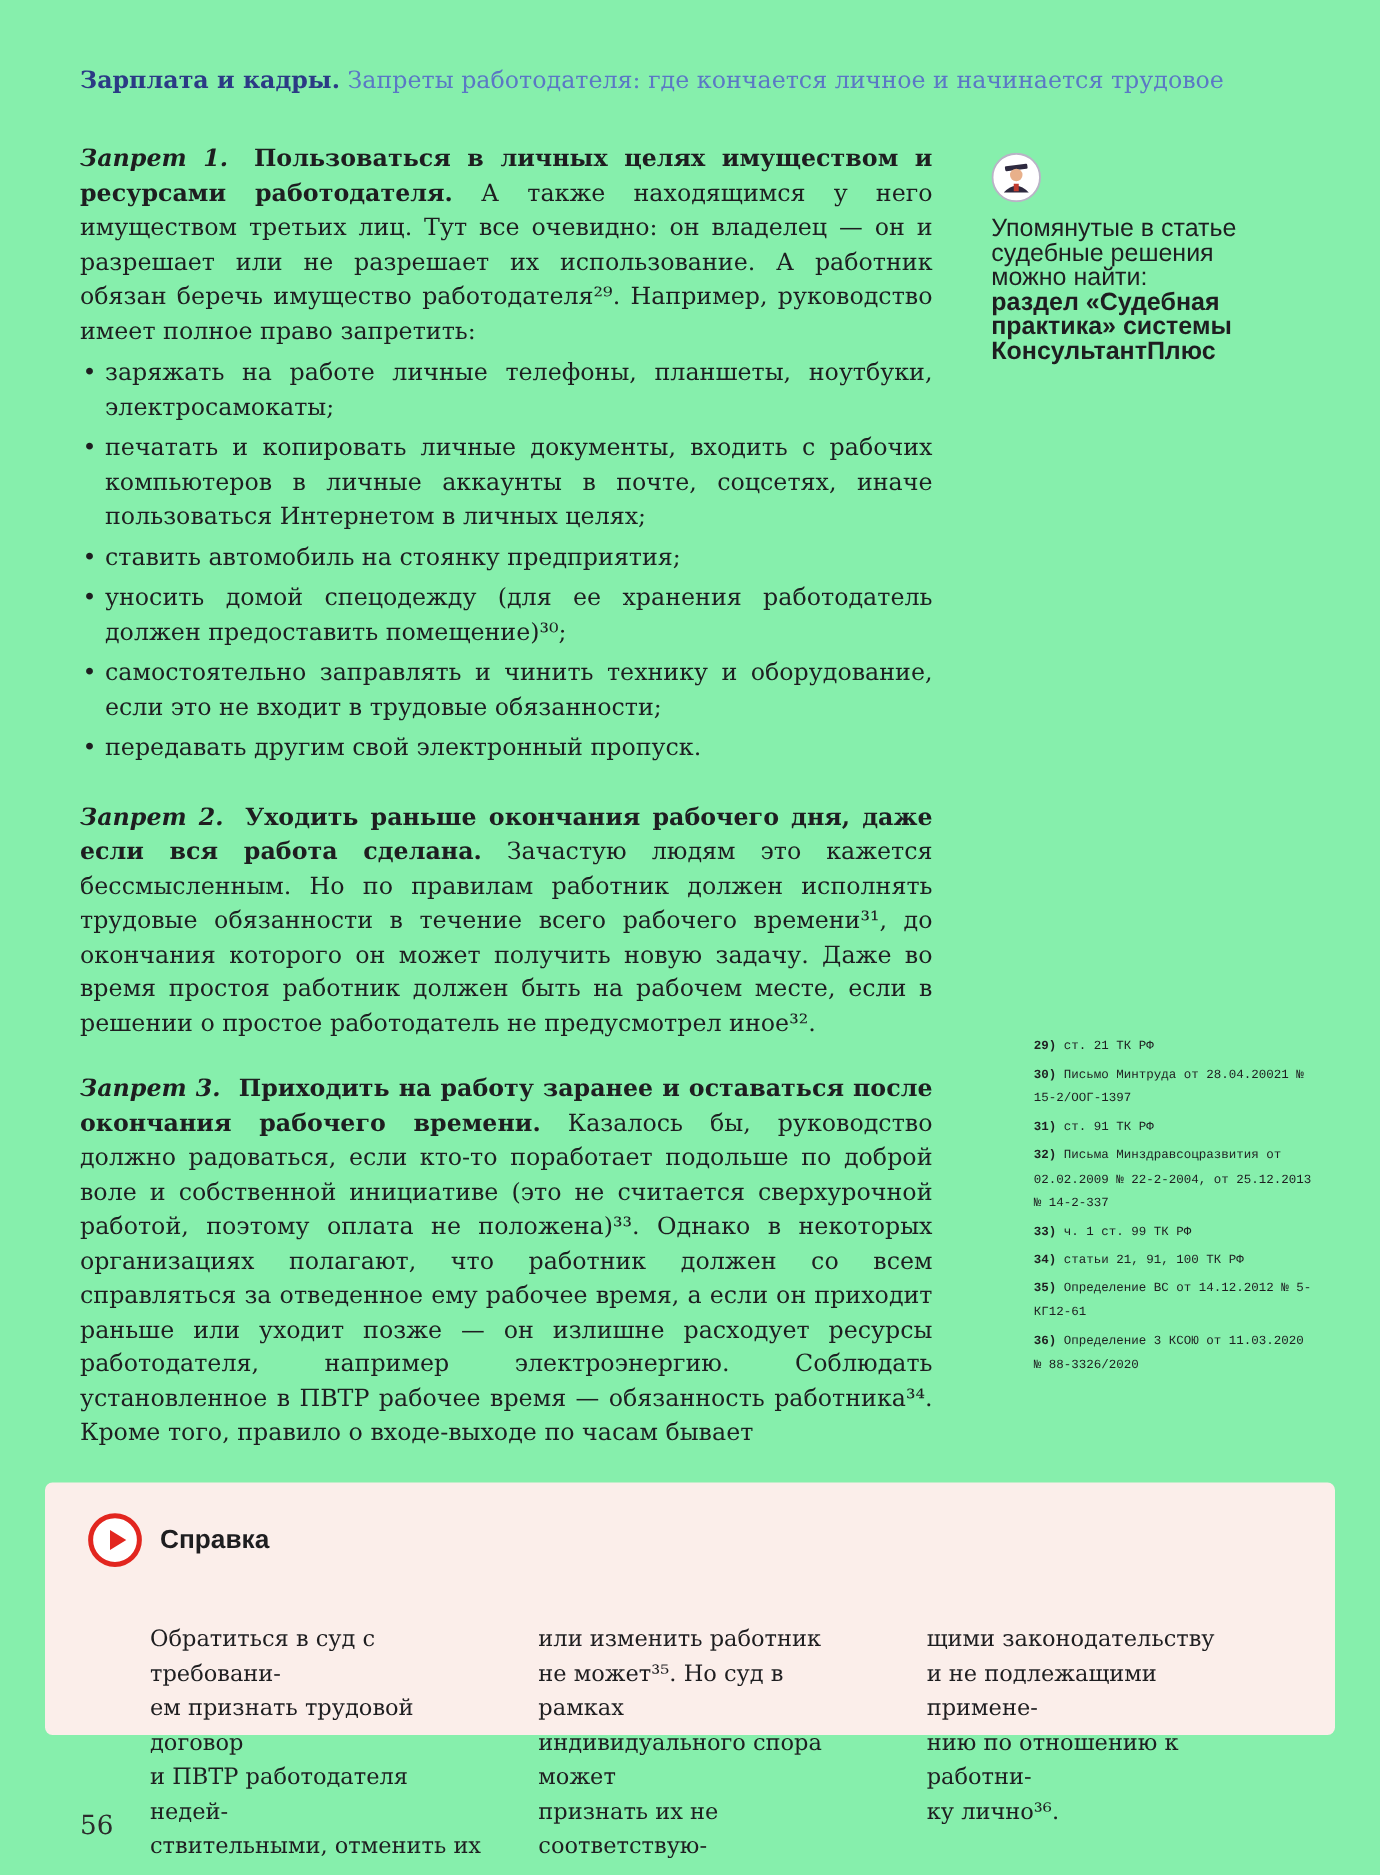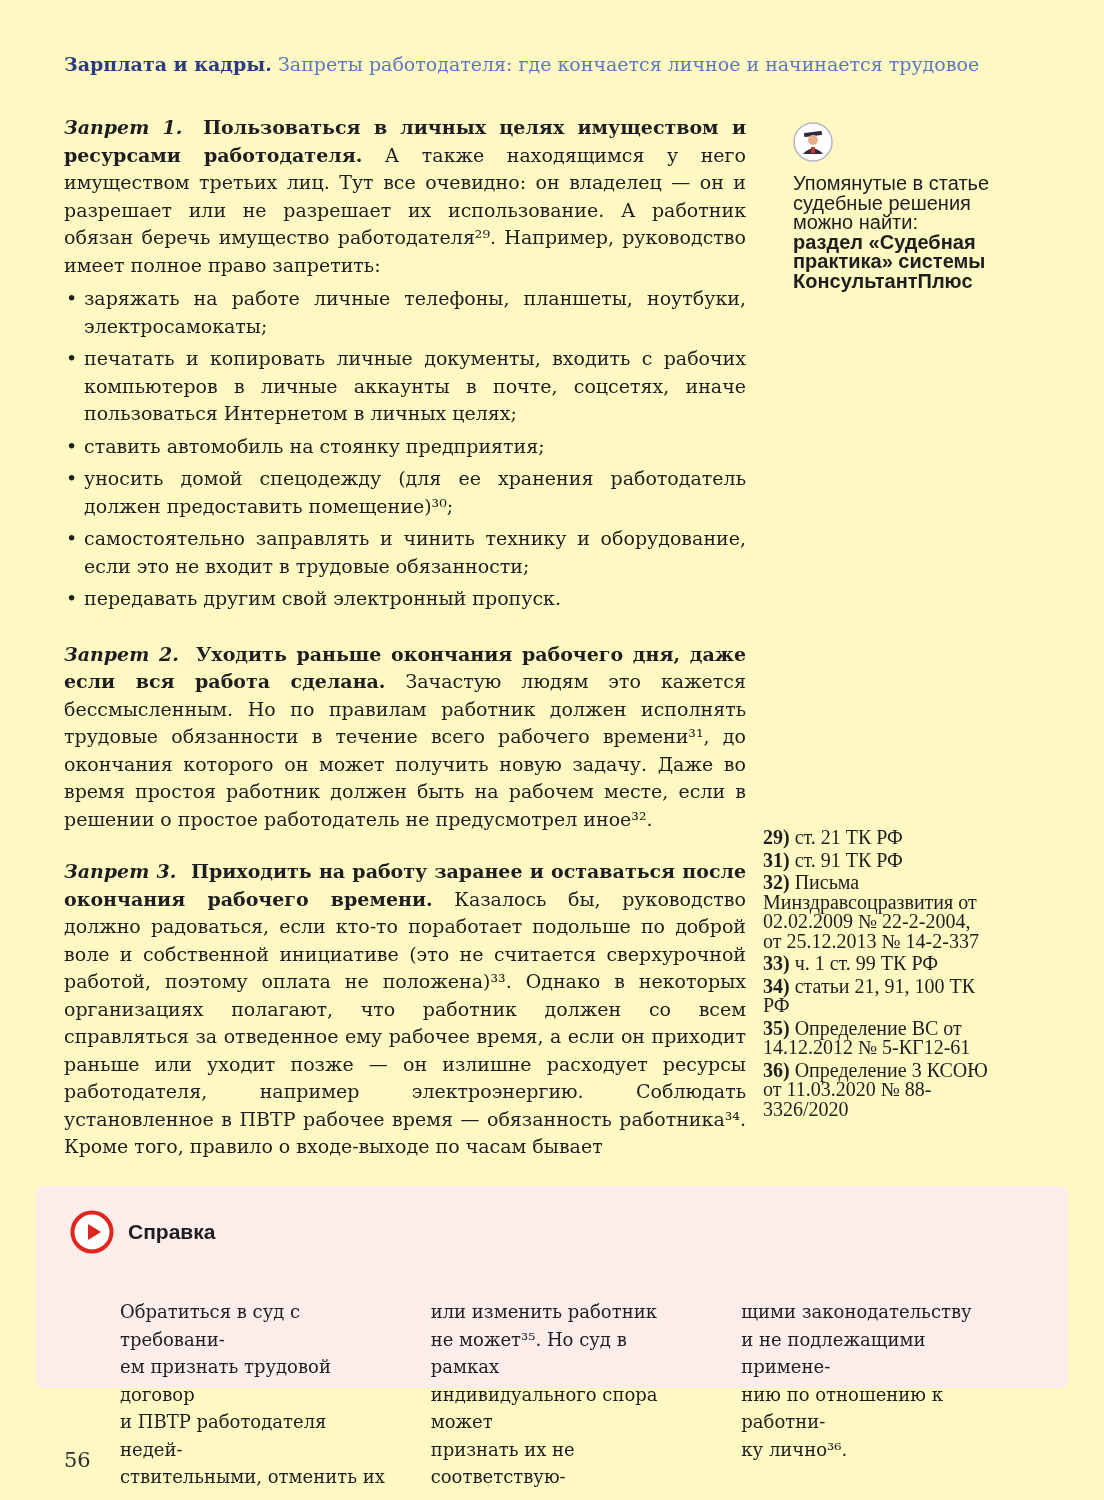--- a/index.html
+++ b/index.html
@@ -1,18 +1,18 @@
 <!DOCTYPE html>
 <html lang="ru"><head>
 <meta charset="utf-8">
 <style>
   html,body { margin:0; padding:0; background:#e9e9e9; }
   .page {
     position:relative; width:1104px; height:1500px; margin:0 auto;
-    background:#fef9c3; overflow:hidden;
+    background:#86efac; overflow:hidden;
     font-family:"DejaVu Serif", serif; color:#1e1e20;
   }
 
   
   .header { position:absolute; left:64px; top:52px; width:990px; font-size:19px; line-height:24px; }
   .header .brand { font-weight:bold; color:#2b3a85; }
   .header .sub { color:#5b77c5; }
 
   
   .main { position:absolute; left:64px; top:114px; width:682px; font-size:19px; line-height:27.5px; text-align:justify; }
@@ -25,22 +25,22 @@
   .bullets li::before { content:"\2022"; position:absolute; left:2px; }
   .para-2 { margin-bottom:25px; }
 
   
   .sidebar-note { position:absolute; left:793px; top:122px; width:224px;
     font-family:"Liberation Sans", sans-serif; font-size:20px; line-height:19.5px; }
   .note-icon { width:40px; height:40px; margin-bottom:12px; }
   .note-bold { display:block; font-weight:bold; }
 
   
-  .footnotes { position:absolute; left:763px; top:828px; width:228px;
-    font-family:Liberation Serif, serif; font-size:20px; line-height:19.5px; }
+  .footnotes { position:absolute; left:827px; top:828px; width:228px;
+    font-family:Liberation Mono, monospace; font-size:10px; line-height:19.5px; }
   .fn { margin-bottom:3px; }
   .fn b { font-weight:bold; }
 
   
   .ref-panel { position:absolute; left:36px; top:1186px; width:1032px; height:202px;
     background:#fbeeea; border-radius:6px; }
   .ref-head { position:absolute; left:34px; top:24px; display:flex; align-items:center; gap:14px; }
   .play { width:44px; height:44px; display:block; }
   .ref-title { font-family:"Liberation Sans", sans-serif; font-weight:bold; font-size:21px; color:#1e1e20; }
   .ref-cols { position:absolute; left:84px; right:58px; top:84px; display:flex; gap:42px;
@@ -102,20 +102,21 @@
       </svg>
     </div>
     <div class="note-text">
       <span>Упомянутые в статье судебные решения можно найти:</span>
       <span class="note-bold">раздел «Судебная практика» системы КонсультантПлюс</span>
     </div>
   </div>
 
   <div class="footnotes">
     <div class="fn"><b>29)</b> <span>ст. 21 ТК РФ</span></div>
+    <div class="fn"><b>30)</b> <span>Письмо Минтруда от 28.04.20021 № 15-2/ООГ-1397</span></div>
     <div class="fn"><b>31)</b> <span>ст. 91 ТК РФ</span></div>
     <div class="fn"><b>32)</b> <span>Письма Минздравсоцразвития от 02.02.2009 № 22-2-2004, от 25.12.2013 № 14-2-337</span></div>
     <div class="fn"><b>33)</b> <span>ч. 1 ст. 99 ТК РФ</span></div>
     <div class="fn"><b>34)</b> <span>статьи 21, 91, 100 ТК РФ</span></div>
     <div class="fn"><b>35)</b> <span>Определение ВС от 14.12.2012 № 5-КГ12-61</span></div>
     <div class="fn"><b>36)</b> <span>Определение 3 КСОЮ от 11.03.2020 № 88-3326/2020</span></div>
   </div>
 
   <div class="ref-panel">
     <div class="ref-head">

